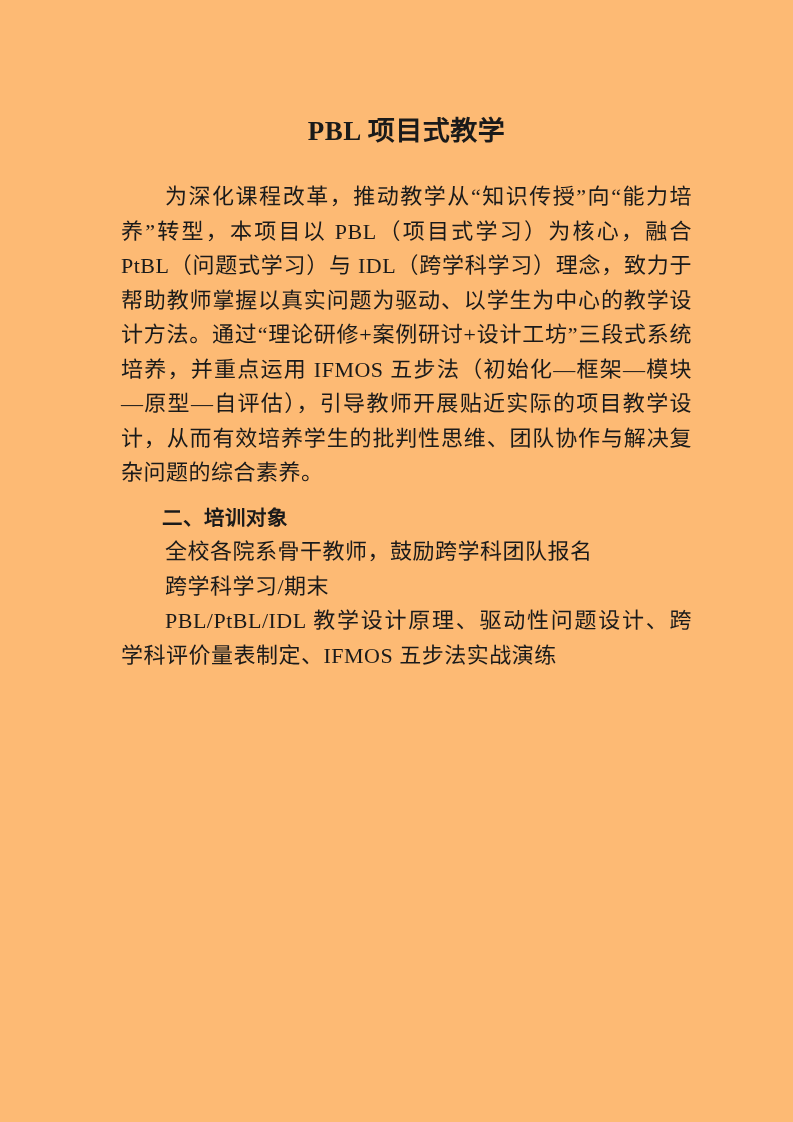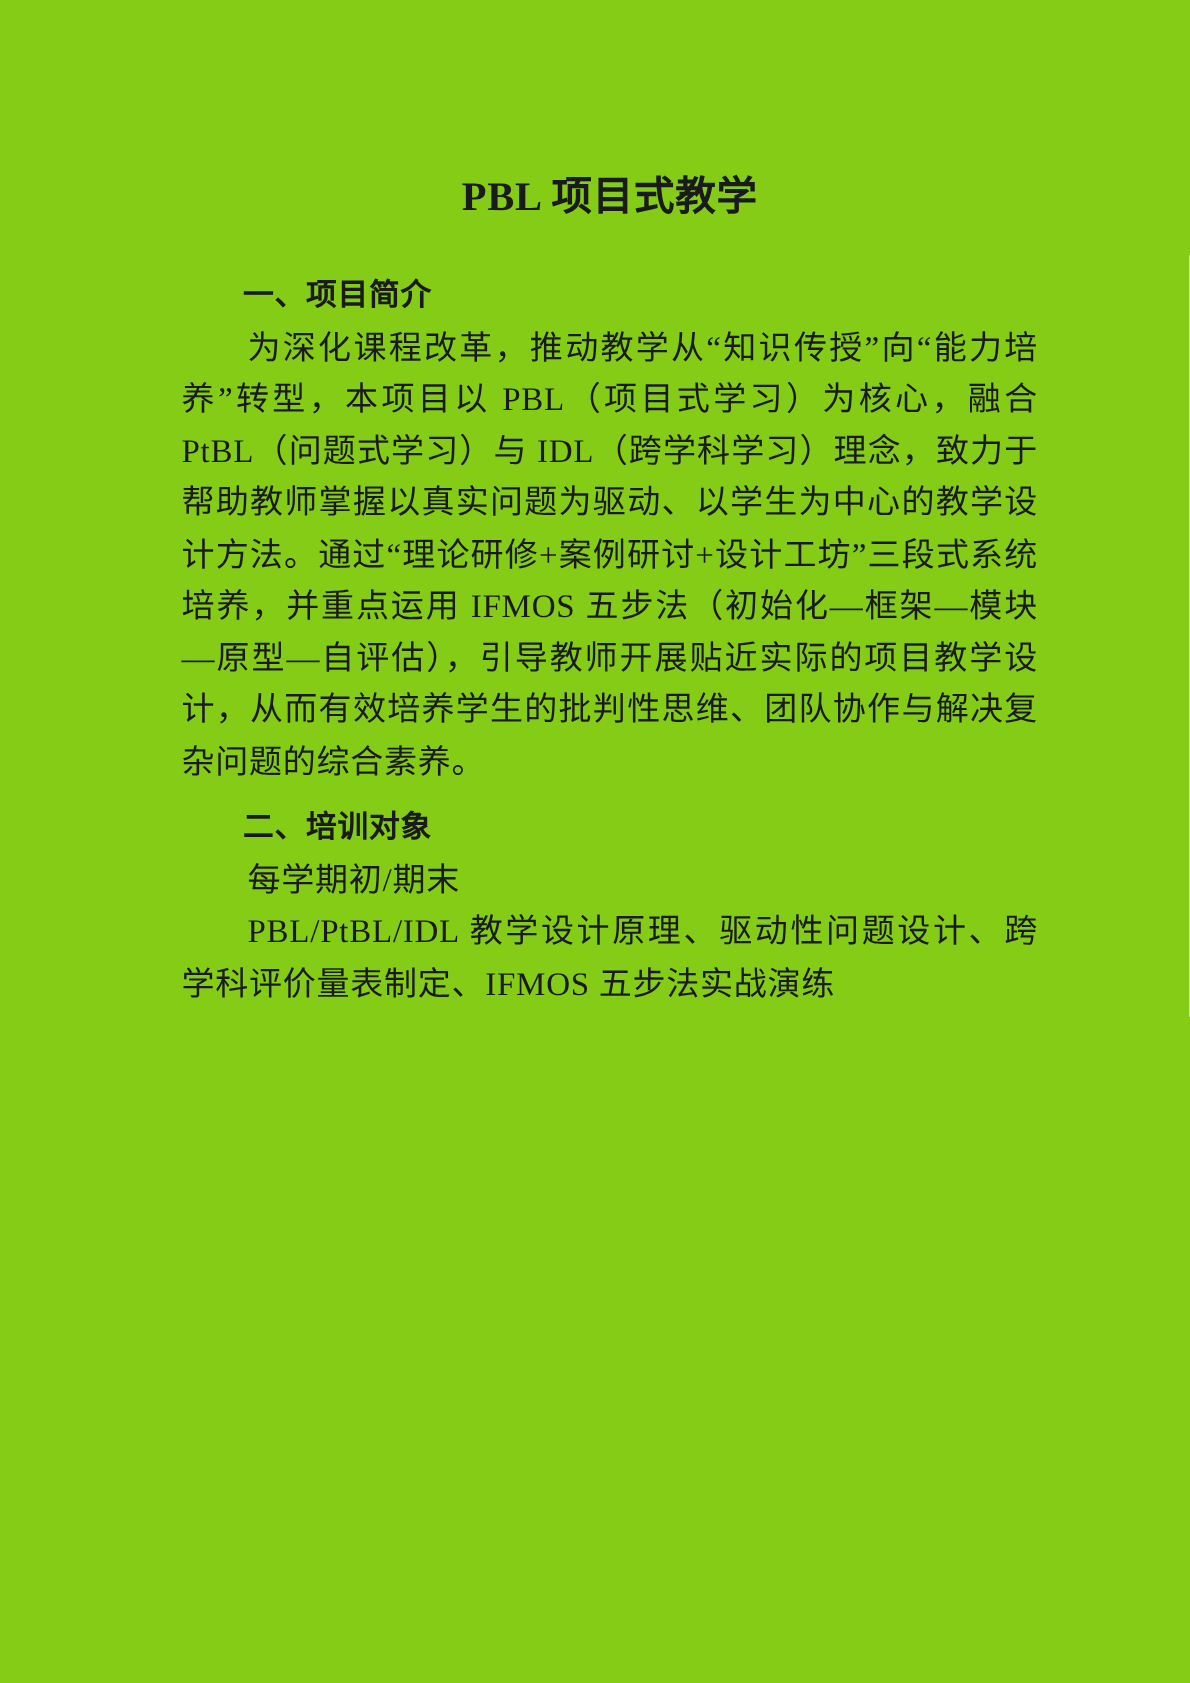--- a/index.html
+++ b/index.html
@@ -6,21 +6,21 @@
     margin: 0;
     padding: 0;
     background: #ffffff;
   }
   .page {
     position: relative;
     box-sizing: border-box;
     width: 793px;
     height: 1122px;
     margin: 0;
-    background: #84cc16;
+    background: #fdba74;
     color: #1a1a1a;
     padding: 110px 101px 0 121px;
     overflow: hidden;
   }
   .doc-title {
     font-family: "Liberation Serif", "DejaVu Serif", serif;
     font-weight: bold;
     font-size: 27px;
     line-height: 42px;
     text-align: center;
@@ -51,30 +51,30 @@
   }
 </style>
 </head>
 <body>
 
 <div class="page">
 
   <h1 class="doc-title">PBL 项目式教学</h1>
 
   <section>
-    <h2 class="sec-heading first">一、项目简介</h2>
     <p class="para">为深化课程改革，推动教学从“知识传授”向“能力培养”转型，本项目以 PBL（项目式学习）为核心，融合 PtBL（问题式学习）与 IDL（跨学科学习）理念，致力于帮助教师掌握以真实问题为驱动、以学生为中心的教学设计方法。通过“理论研修+案例研讨+设计工坊”三段式系统培养，并重点运用 IFMOS 五步法（初始化—框架—模块—原型—自评估），引导教师开展贴近实际的项目教学设计，从而有效培养学生的批判性思维、团队协作与解决复杂问题的综合素养。</p>
   </section>
 
   <section>
     <h2 class="sec-heading">二、培训对象</h2>
+    <p class="para">全校各院系骨干教师，鼓励跨学科团队报名</p>
   </section>
 
   <section>
-    <p class="para">每学期初/期末</p>
+    <p class="para">跨学科学习/期末</p>
   </section>
 
   <section>
     <p class="para">PBL/PtBL/IDL 教学设计原理、驱动性问题设计、跨学科评价量表制定、IFMOS 五步法实战演练</p>
   </section>
 
   <section>
   </section>
 
 </div>

